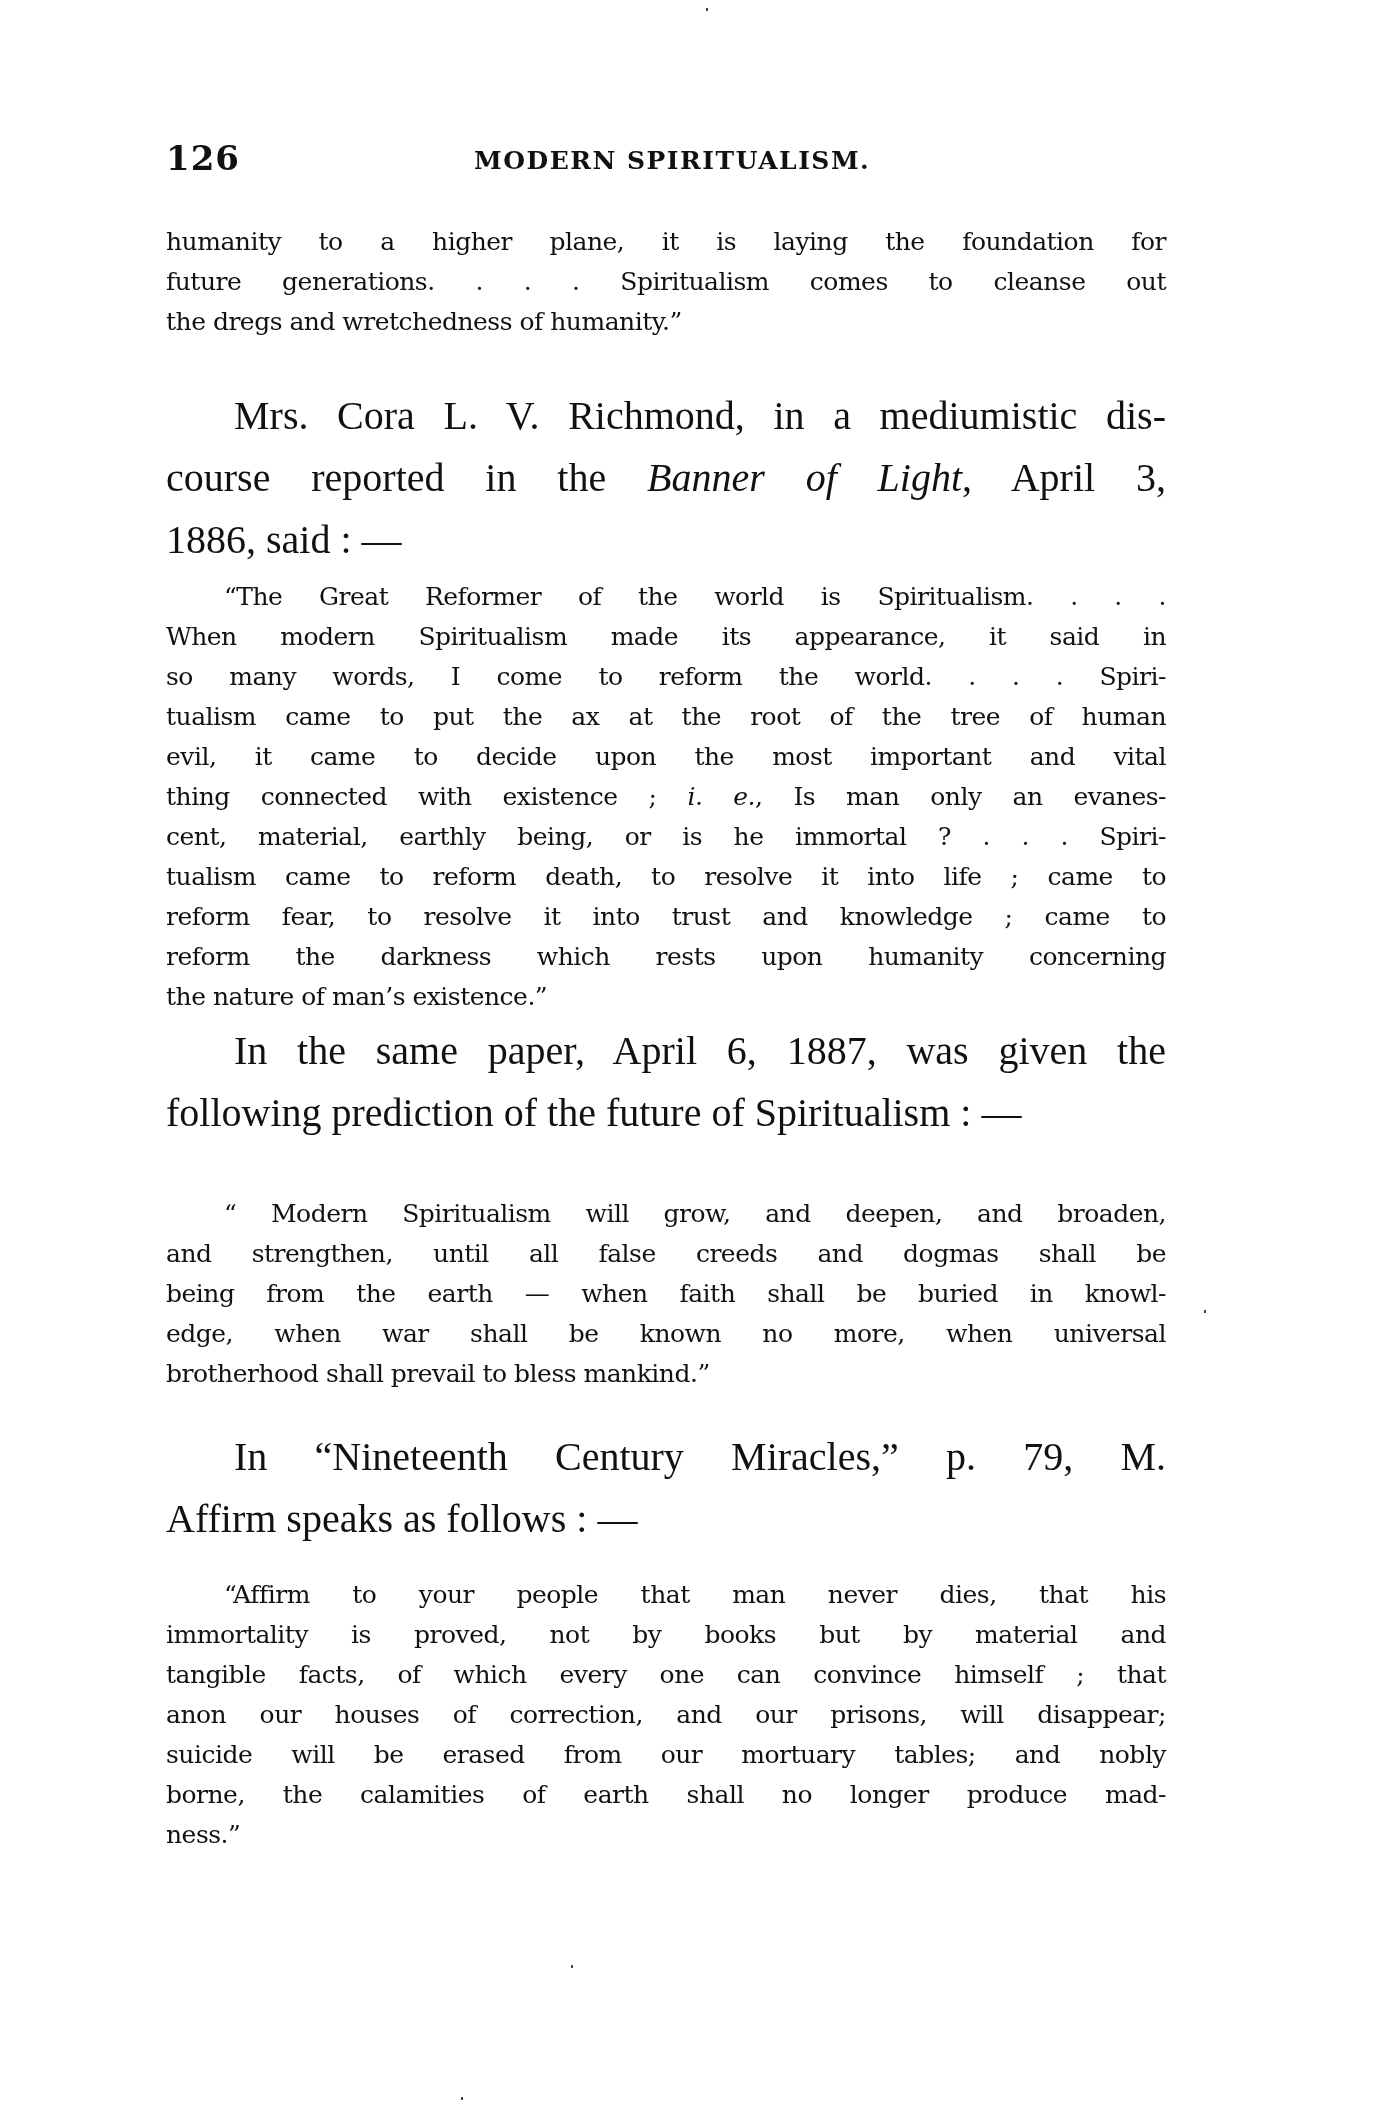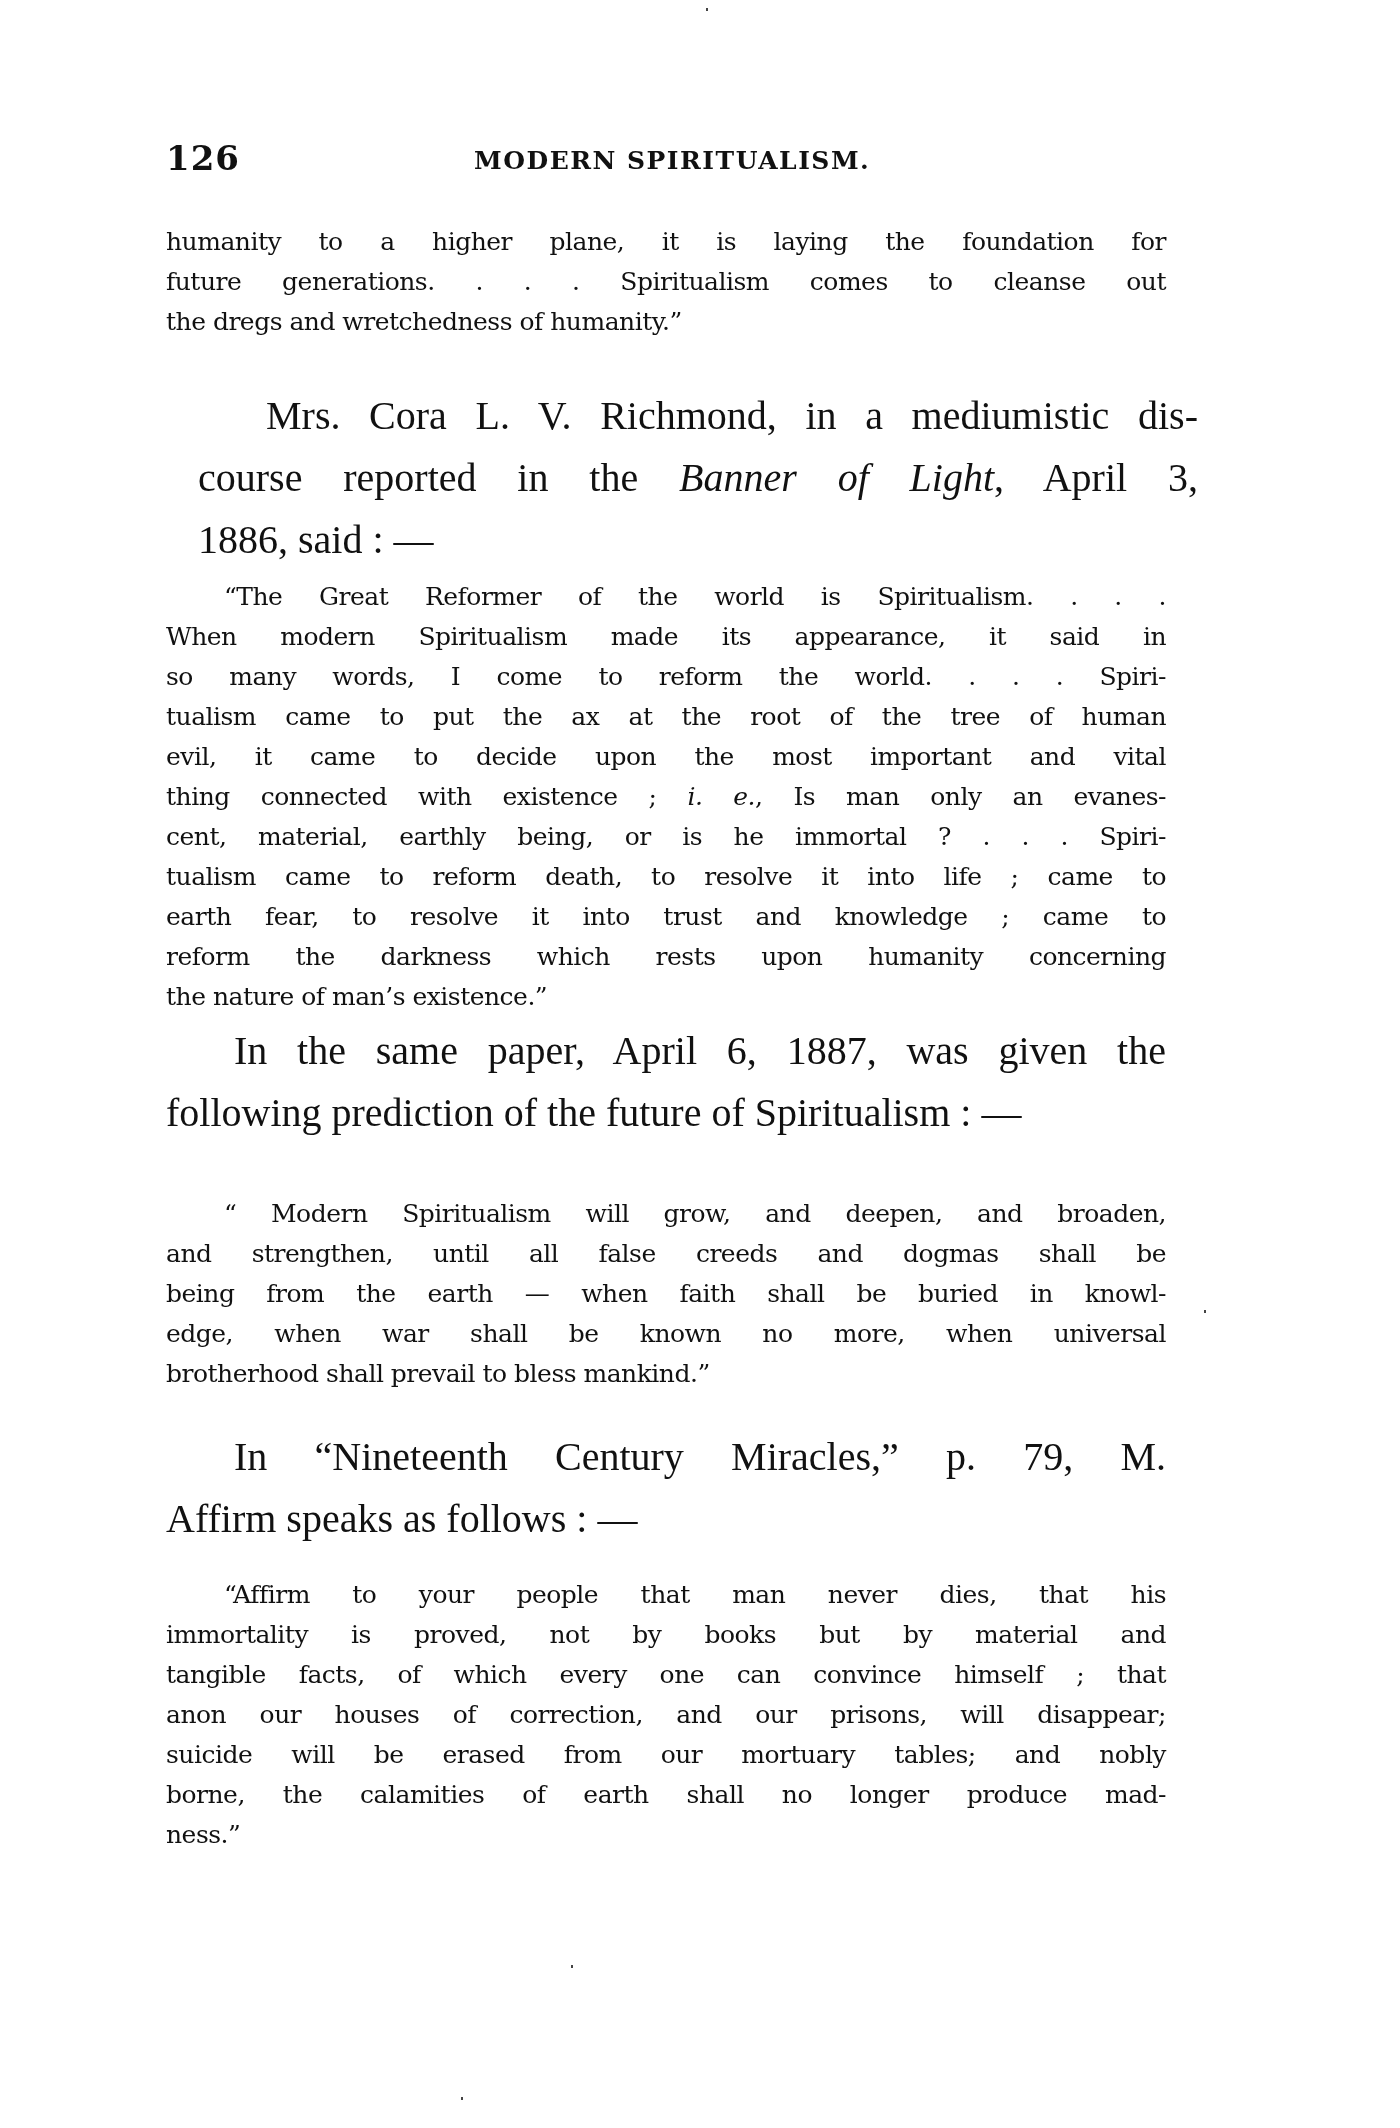--- a/index.html
+++ b/index.html
@@ -29,35 +29,35 @@
   <div class="header">
     <span class="page-number">126</span>
     <span class="running-head">MODERN SPIRITUALISM.</span>
   </div>
 
   <div class="block small" style="top:222px;">
       <span class="line">humanity to a higher plane, it is laying the foundation for</span>
       <span class="line">future generations. . . . Spiritualism comes to cleanse out</span>
       <span class="line last">the dregs and wretchedness of humanity.”</span>
     </div>
-  <div class="block large" style="top:385px;margin-left:32px;">
+  <div class="block large" style="top:385px;">
       <span class="line indent-l">Mrs. Cora L. V. Richmond, in a mediumistic dis-</span>
       <span class="line">course reported in the <i>Banner of Light</i>, April 3,</span>
       <span class="line last">1886, said : —</span>
     </div>
   <div class="block small" style="top:577px;">
       <span class="line indent-s">“The Great Reformer of the world is Spiritualism. . . .</span>
       <span class="line">When modern Spiritualism made its appearance, it said in</span>
       <span class="line">so many words, I come to reform the world. . . . Spiri-</span>
       <span class="line">tualism came to put the ax at the root of the tree of human</span>
       <span class="line">evil, it came to decide upon the most important and vital</span>
       <span class="line">thing connected with existence ; <i>i. e.</i>, Is man only an evanes-</span>
       <span class="line">cent, material, earthly being, or is he immortal ? . . . Spiri-</span>
       <span class="line">tualism came to reform death, to resolve it into life ; came to</span>
-      <span class="line">earth fear, to resolve it into trust and knowledge ; came to</span>
+      <span class="line">reform fear, to resolve it into trust and knowledge ; came to</span>
       <span class="line">reform the darkness which rests upon humanity concerning</span>
       <span class="line last">the nature of man’s existence.”</span>
     </div>
   <div class="block large" style="top:1020px;">
       <span class="line indent-l">In the same paper, April 6, 1887, was given the</span>
       <span class="line last">following prediction of the future of Spiritualism : —</span>
     </div>
   <div class="block small" style="top:1194px;">
       <span class="line indent-s">“ Modern Spiritualism will grow, and deepen, and broaden,</span>
       <span class="line">and strengthen, until all false creeds and dogmas shall be</span>

